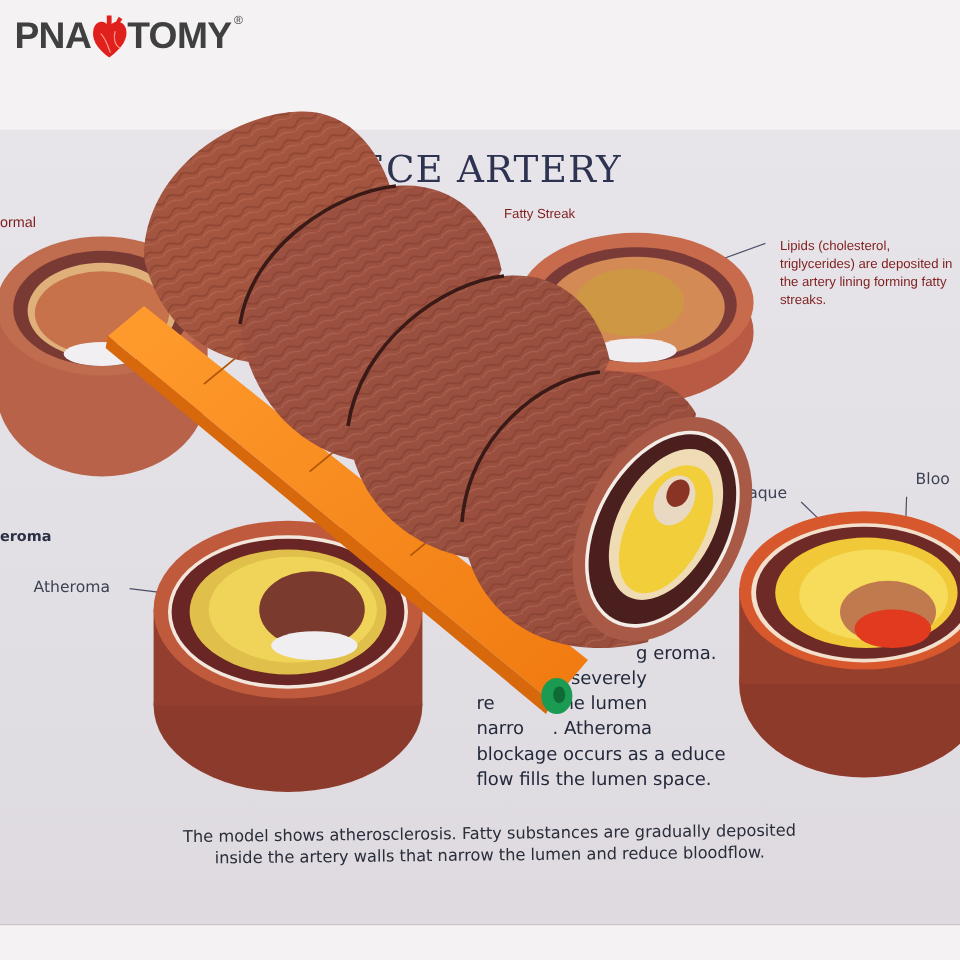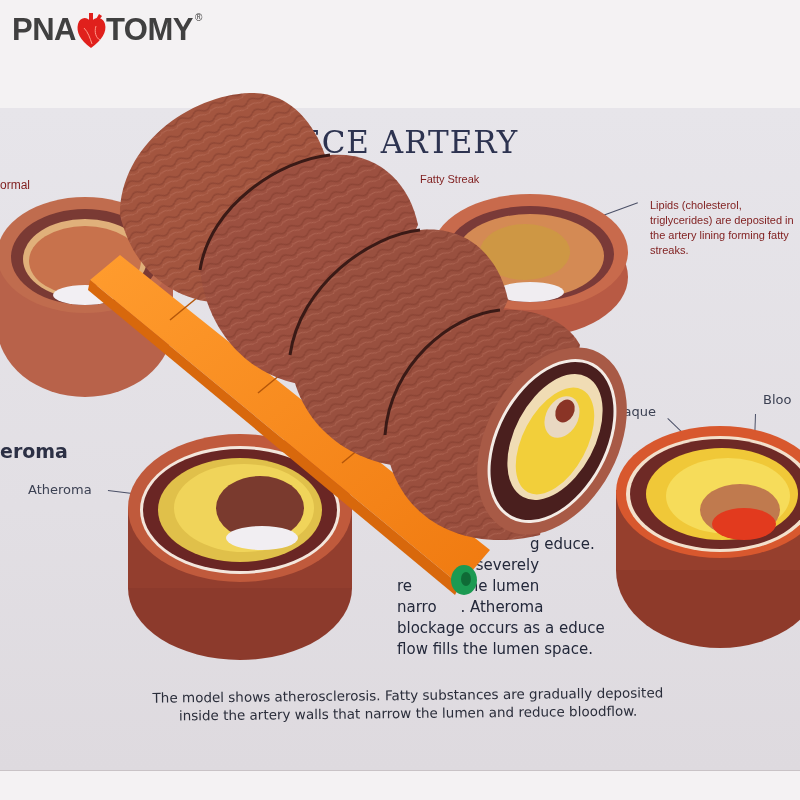--- a/index.html
+++ b/index.html
@@ -27,21 +27,21 @@
   .card-title {
     position:absolute; left:298px; top:124px;
     font-family:"DejaVu Serif", serif; font-size:31px; letter-spacing:1px;
     color:#2d3350;
   }
   .label-sm {
     position:absolute; font-family:"Liberation Sans", sans-serif;
     color:#7f1d1d; font-size:11px; filter:blur(0.6px);
   }
   .label { position:absolute; font-family:"DejaVu Sans", sans-serif; color:#3c4153; font-size:13px; }
-  .heading-dark { position:absolute; font-family:"DejaVu Sans", sans-serif; font-weight:bold; color:#2c3045; font-size:19px; }
+  .heading-dark { position:absolute; font-family:"DejaVu Sans", sans-serif; font-weight:bold; color:#2c3045; font-size:12px; }
   .body-text {
     position:absolute; font-family:"DejaVu Sans", sans-serif; color:#23283a;
     font-size:15px; line-height:21px; white-space:pre;
   }
   .caption {
     position:absolute; left:118px; top:686px; width:580px; text-align:center;
     font-family:"DejaVu Sans", sans-serif; color:#2a2d3a; font-size:13.5px; line-height:18px;
     transform:rotate(-0.6deg);
   }
   .leader { position:absolute; height:1px; background:#4a4f66; transform-origin:0 0; }
@@ -77,21 +77,21 @@
   <div class="heading-dark" style="left:0;top:440px;">eroma</div>
   <div class="label" style="left:28px;top:482px;text-align:right;">Atheroma</div>
   <div class="leader" style="left:108px;top:490px;width:84px;transform:rotate(7deg);"></div>
 
 
   <div class="label" style="left:612px;top:404px;">Plaque</div>
   <div class="label" style="left:763px;top:380px;margin-top:12px;">Bloo</div>
   <div class="leader" style="left:668px;top:418px;width:70px;transform:rotate(44deg);"></div>
   <div class="leader" style="left:756px;top:414px;width:104px;transform:rotate(92deg);"></div>
 
-  <div class="body-text" style="left:397px;top:534px;"><span style="padding-left:133px">g educe.</span>
+  <div class="body-text" style="left:397px;top:534px;"><span style="padding-left:133px">g eroma.</span>
 <span style="padding-left:0px">             </span><span>is severely</span>
 <span>re        s the lumen</span>
 <span>narro     . Atheroma</span>
 <span>blockage occurs as a educe</span>
 <span>flow fills the lumen space.</span></div>
 
   <svg class="illus" style="left:0;top:195px;" width="180" height="210">
     <ellipse cx="85" cy="130" rx="88" ry="72" fill="#b8624a"></ellipse>
     <rect x="-3" y="60" width="176" height="70" fill="#b8624a"></rect>
     <ellipse cx="85" cy="60" rx="88" ry="58" fill="#c06c4e"></ellipse>

